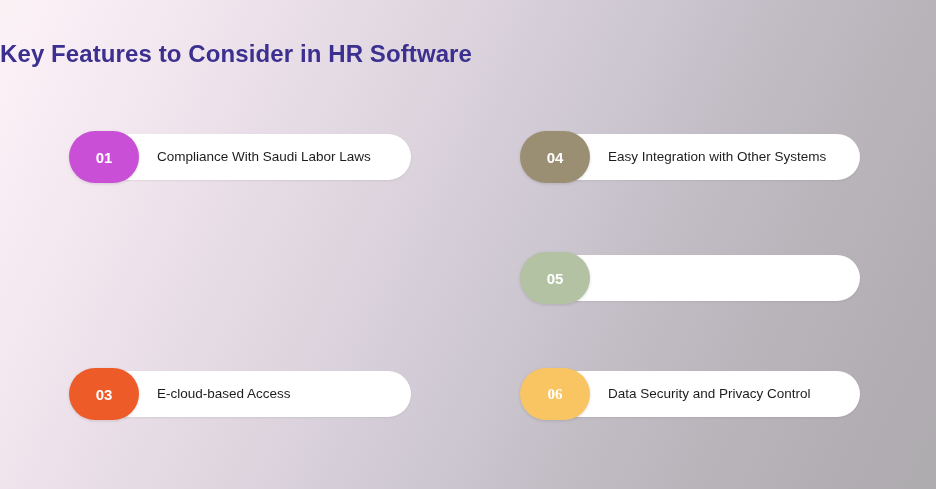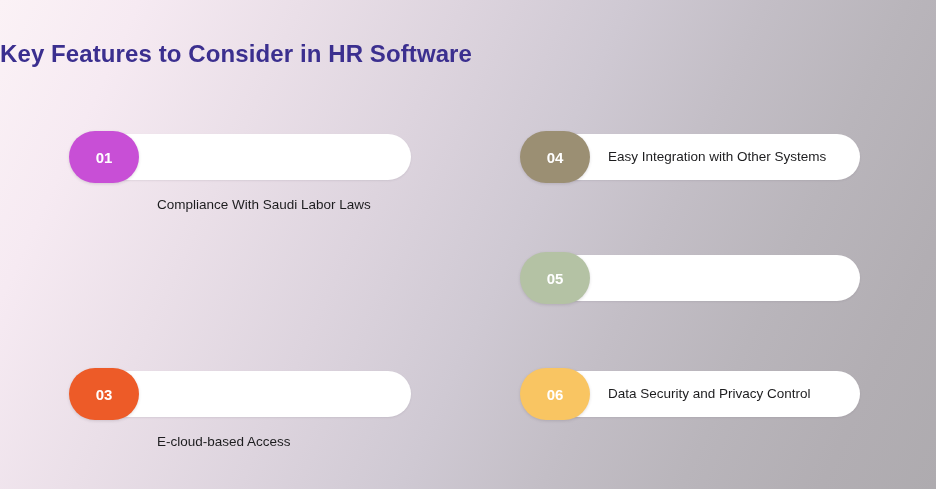--- a/index.html
+++ b/index.html
@@ -91,21 +91,21 @@
     left: 88px;
     top: 0;
     height: 46px;
     display: flex;
     align-items: center;
     font-size: 13.5px;
     color: #1d1d1f;
     line-height: 1.35;
     padding-right: 10px;
   }
-  .col-left .label { width: 250px; margin-top: 48px; }
+  .col-left .label { width: 250px; }
   .col-right .label { width: 250px; }
 </style>
 </head>
 <body>
 
 <div class="slide">
 
   <div class="title" style="color: rgb(59, 47, 143);">Key Features to Consider in HR Software</div>
 
   <div class="grid">
@@ -129,18 +129,18 @@
       <div class="label">Easy Integration with Other Systems</div>
     </div>
 
     <div class="item col-right row-2">
       <div class="pill"></div>
       <div class="badge" style="background: rgb(180, 194, 164);">05</div>
     </div>
 
     <div class="item col-right row-3">
       <div class="pill"></div>
-      <div class="badge" style="background: rgb(249, 197, 98);">06</div>
+      <div class="badge" style="background: rgb(249, 197, 98); font-family: Liberation Serif, serif;">06</div>
       <div class="label">Data Security and Privacy Control</div>
     </div>
 
   </div>
 </div>
 
 </body></html>

